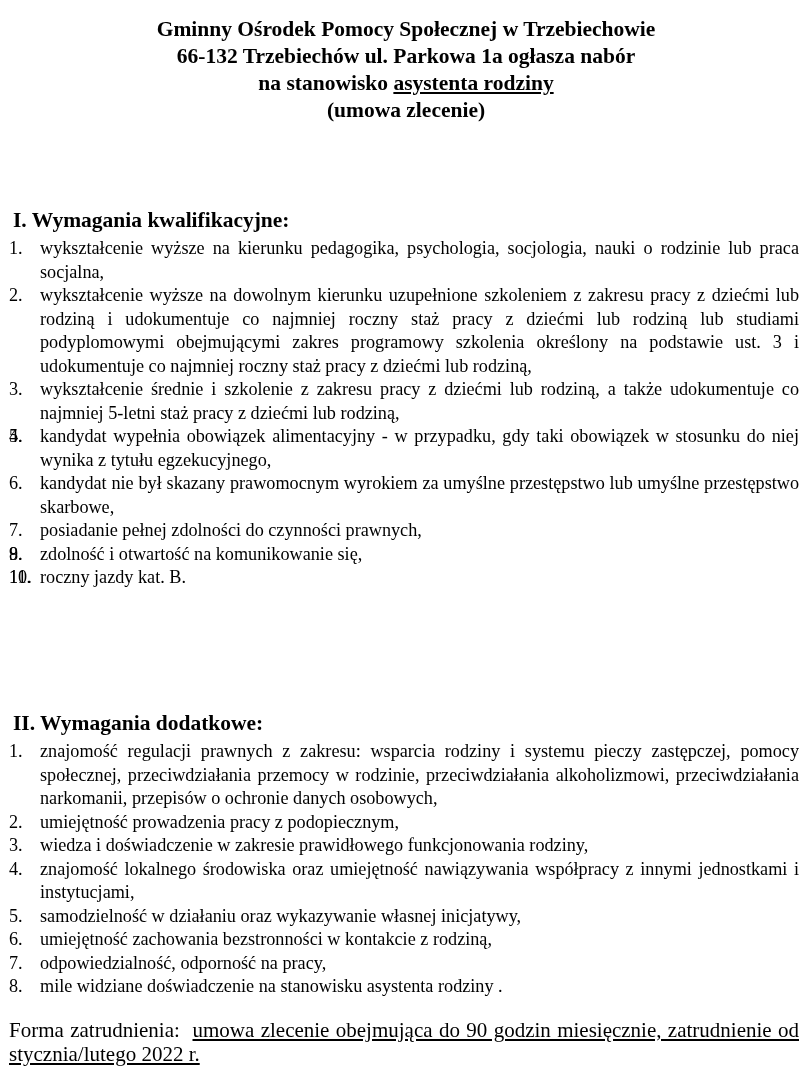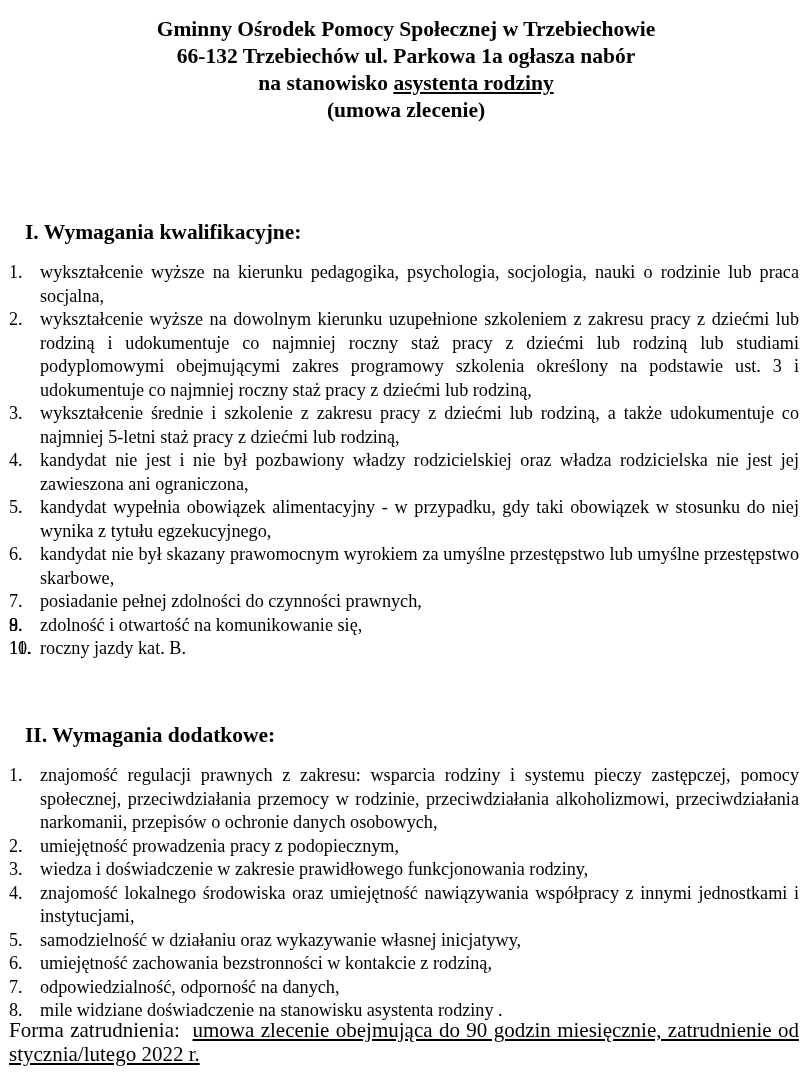--- a/index.html
+++ b/index.html
@@ -31,21 +31,21 @@
     font-size: 21.5px;
     line-height: 27px;
   }
   .header .line { display: block; }
   .header u { text-decoration: underline; text-underline-offset: 2px; text-align: center; }
 
   .section-title {
     font-weight: bold;
     font-size: 21.5px;
     line-height: 26px;
-    margin: 16px;
+    margin: 4px;
   }
   ol.req {
     margin: 0;
     padding: 0;
     list-style: none;
   }
   ol.req li {
     position: relative;
     padding-left: 31px;
     font-size: 18.2px;
@@ -84,41 +84,41 @@
     <span class="line"><span>na stanowisko </span><u>asystenta rodziny</u></span>
     <span class="line">(umowa zlecenie)</span>
   </div>
 
   <div class="sec1">
     <h2 class="section-title">I. Wymagania kwalifikacyjne:</h2>
     <ol class="req">
       <li><span class="num">1.</span><span>wykształcenie wyższe na kierunku pedagogika, psychologia, socjologia, nauki o rodzinie lub praca socjalna,</span></li>
       <li><span class="num">2.</span><span>wykształcenie wyższe na dowolnym kierunku uzupełnione szkoleniem z zakresu pracy z dziećmi lub rodziną i udokumentuje co najmniej roczny staż pracy z dziećmi lub rodziną lub studiami podyplomowymi obejmującymi zakres programowy szkolenia określony na podstawie ust. 3 i udokumentuje co najmniej roczny staż pracy z dziećmi lub rodziną,</span></li>
       <li><span class="num">3.</span><span>wykształcenie średnie i szkolenie z zakresu pracy z dziećmi lub rodziną, a także udokumentuje co najmniej 5-letni staż pracy z dziećmi lub rodziną,</span></li>
-      <li><span class="num">4.</span><span>kandydat nie jest i nie był pozbawiony władzy rodzicielskiej oraz władza rodzicielska nie jest jej zawieszona ani ograniczona,</span></li>
+      <li><span class="num">4.</span></li>
       <li><span class="num">5.</span><span>kandydat wypełnia obowiązek alimentacyjny - w przypadku, gdy taki obowiązek w stosunku do niej wynika z tytułu egzekucyjnego,</span></li>
       <li><span class="num">6.</span><span>kandydat nie był skazany prawomocnym wyrokiem za umyślne przestępstwo lub umyślne przestępstwo skarbowe,</span></li>
       <li><span class="num">7.</span><span>posiadanie pełnej zdolności do czynności prawnych,</span></li>
       <li><span class="num">8.</span></li>
       <li><span class="num">9.</span><span>zdolność i otwartość na komunikowanie się,</span></li>
       <li><span class="num">10.</span></li>
       <li><span class="num">11.</span><span>roczny jazdy kat. B.</span></li>
     </ol>
   </div>
 
   <div class="sec2">
     <h2 class="section-title">II. Wymagania dodatkowe:</h2>
     <ol class="req">
       <li><span class="num">1.</span><span>znajomość regulacji prawnych z zakresu: wsparcia rodziny i systemu pieczy zastępczej, pomocy społecznej, przeciwdziałania przemocy w rodzinie, przeciwdziałania alkoholizmowi, przeciwdziałania narkomanii, przepisów o ochronie danych osobowych,</span></li>
       <li><span class="num">2.</span><span>umiejętność prowadzenia pracy z podopiecznym,</span></li>
       <li><span class="num">3.</span><span>wiedza i doświadczenie w zakresie prawidłowego funkcjonowania rodziny,</span></li>
       <li><span class="num">4.</span><span>znajomość lokalnego środowiska oraz umiejętność nawiązywania współpracy z innymi jednostkami i instytucjami,</span></li>
       <li><span class="num">5.</span><span>samodzielność w działaniu oraz wykazywanie własnej inicjatywy,</span></li>
       <li><span class="num">6.</span><span>umiejętność zachowania bezstronności w kontakcie z rodziną,</span></li>
-      <li><span class="num">7.</span><span>odpowiedzialność, odporność na danych,</span></li>
+      <li><span class="num">7.</span><span>odpowiedzialność, odporność na pracy,</span></li>
       <li><span class="num">8.</span><span>mile widziane doświadczenie na stanowisku asystenta rodziny .</span></li>
     </ol>
   </div>
 
   <div class="footer">
     <span>Forma zatrudnienia:</span>&nbsp;&nbsp;<u>umowa zlecenie obejmująca do 90 godzin miesięcznie, zatrudnienie od stycznia/lutego 2022 r.</u>
   </div>
 
 </div>
 

